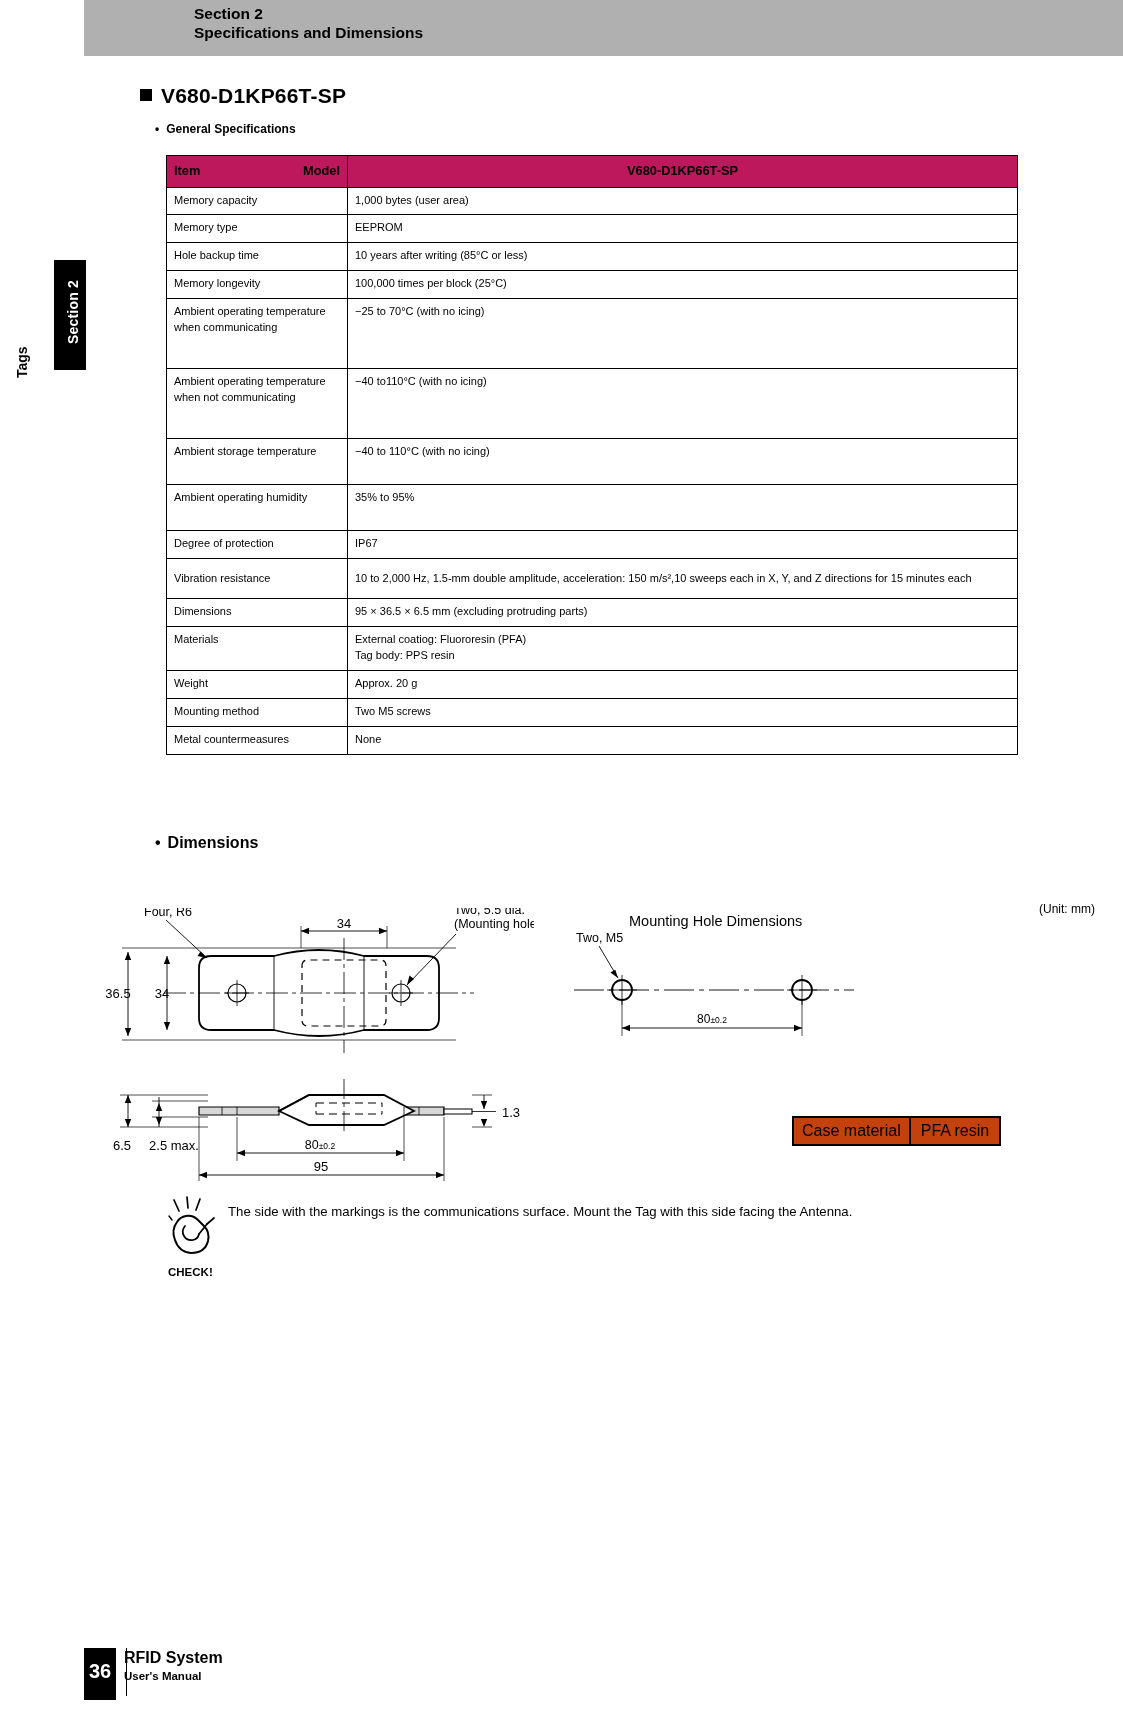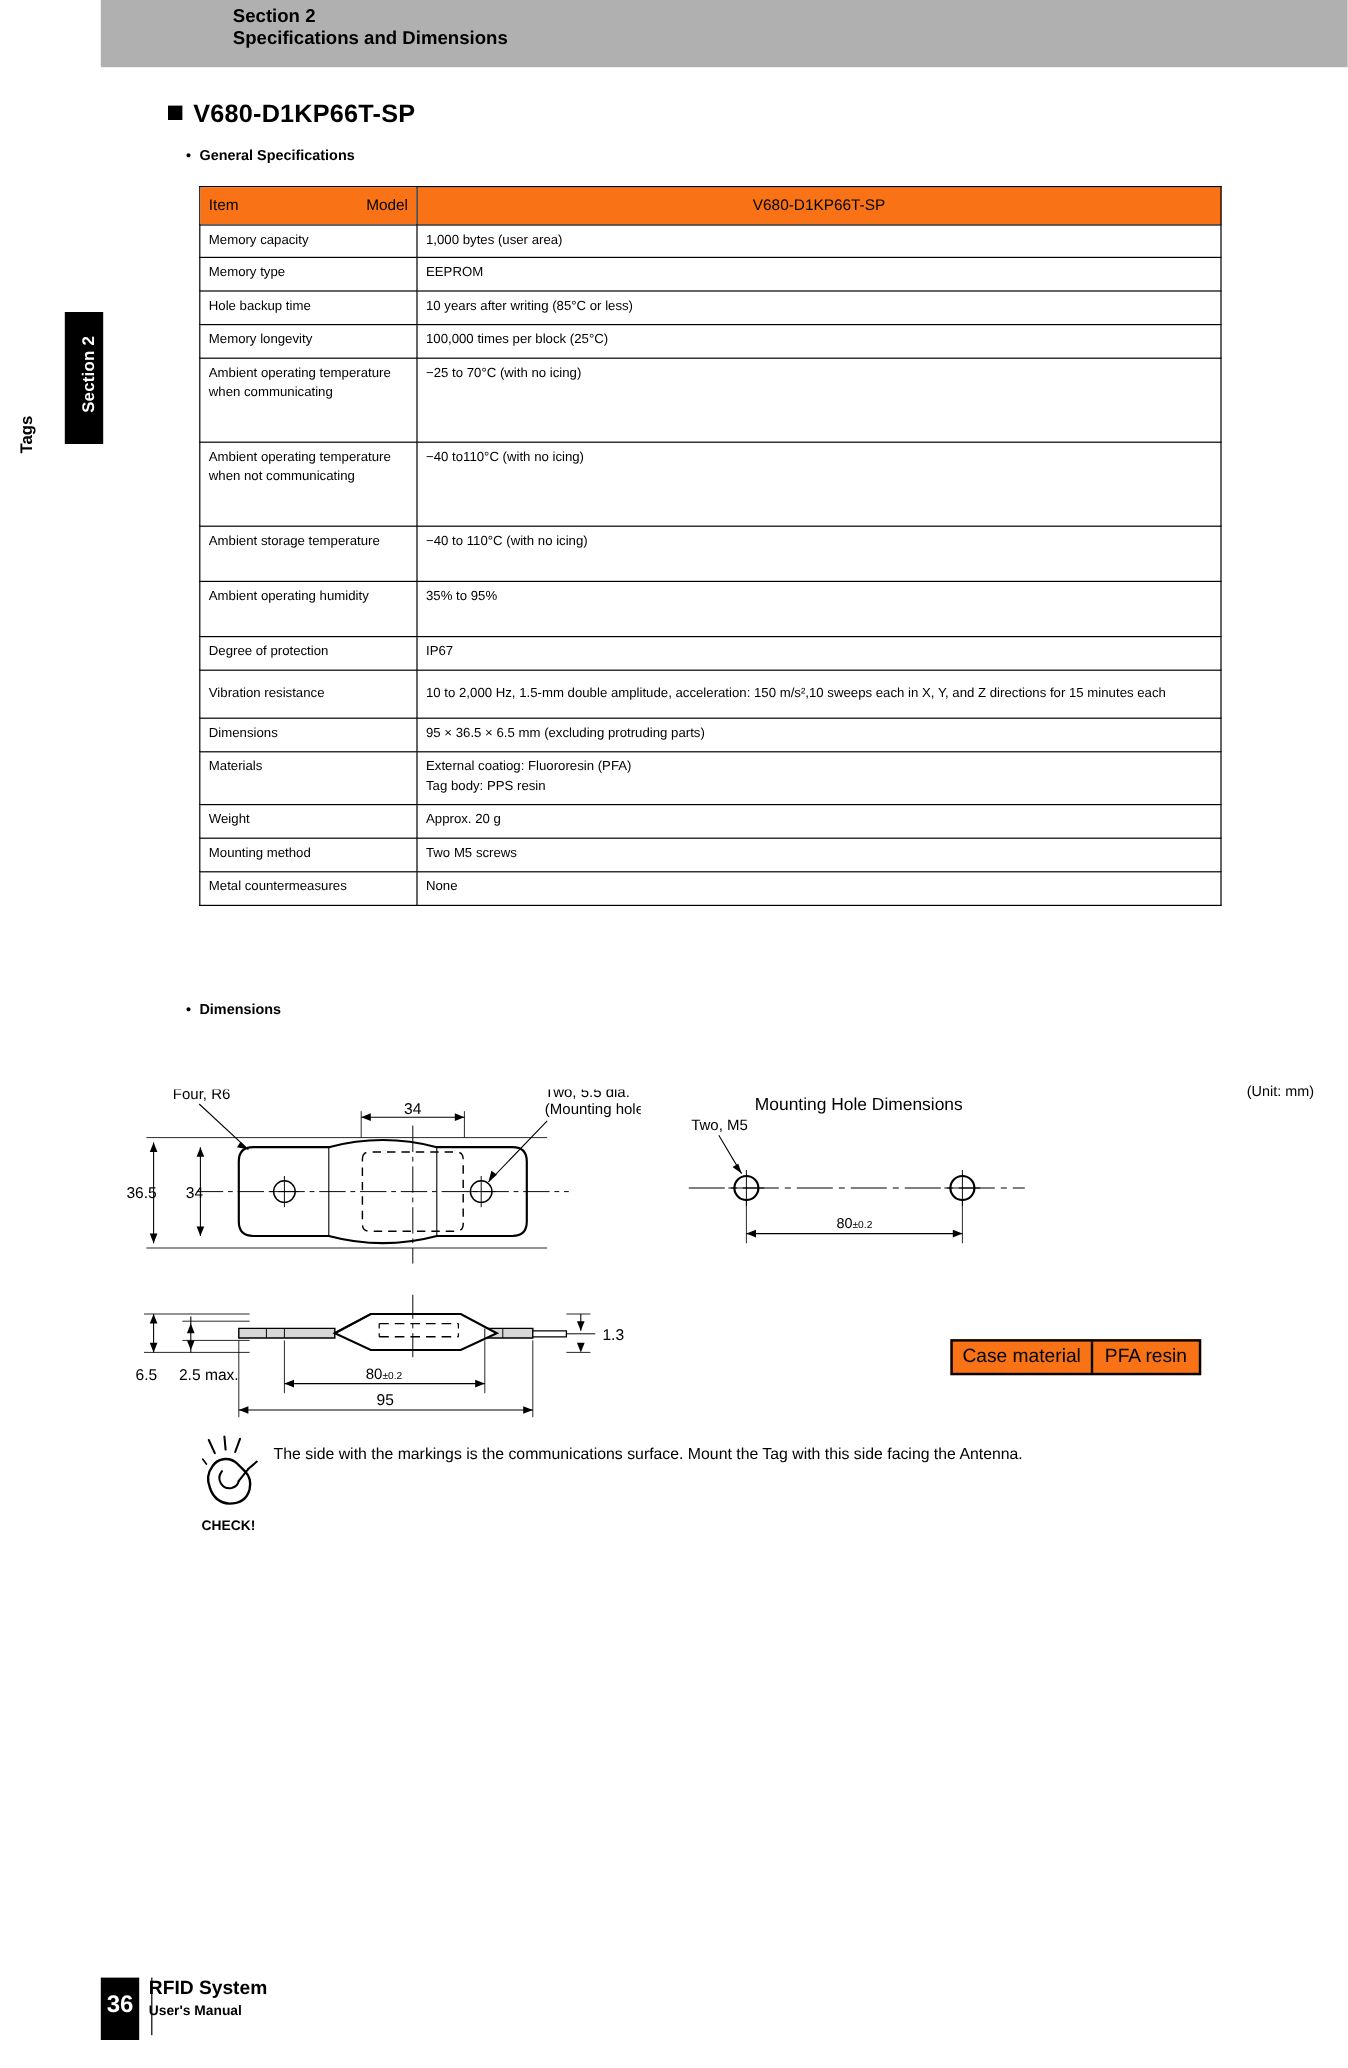--- a/index.html
+++ b/index.html
@@ -52,42 +52,42 @@
     margin-right:9px; vertical-align:2px;
   }
   .sub-title{
     position:absolute; left:155px; top:122px;
     font-size:12px; font-weight:bold;
   }
   .sub-title .dot{ margin-right:7px; }
 
   .dim-title{
     position:absolute; left:155px; top:834px;
-    font-size:12px; font-weight:bold;
+    font-size:16px; font-weight:bold;
   }
   .dim-title .dot{ margin-right:7px; }
 
   
   .spec-table{
     position:absolute; left:166px; top:155px; width:852px;
     border-collapse:collapse;
     table-layout:fixed;
   }
   .spec-table td, .spec-table th{
     border:1px solid #000;
     font-size:11px;
     padding:5px 7px 6px 7px;
     vertical-align:top;
     line-height:1.45;
     text-align:left;
     font-weight:normal;
   }
   .spec-table .hdr td{
-    background:#f97316;
-    font-weight:normal;
+    background:#be185d;
+    font-weight:bold;
     font-size:12.8px;
     padding-top:6px; padding-bottom:6px;
   }
   .spec-table .hdr .c1{ position:relative; }
   .spec-table .hdr .c1 .mdl{ position:absolute; right:7px; top:6px; }
   .spec-table .hdr .c2{ text-align:center; }
   .col-item{ width:181px; }
   .cellwrap{ display:block; }
   .tall2{ height:46px; }
   .tall3{ height:70px; }
@@ -105,21 +105,21 @@
     position:absolute; left:545px; top:33px;
     font-size:14.5px;
   }
 
   
   .case-box{
     position:absolute; left:708px; top:236px;
     border:2px solid #000;
     display:flex;
     font-size:16px;
-    background:#f97316;
+    background:#c2410c;
   }
   .case-box .k{ padding:4px 8px; border-right:2px solid #000; }
   .case-box .v{ padding:4px 10px; }
 
   
   .check-note{
     position:absolute; left:168px; top:1196px; width:860px;
   }
   .check-text{
     position:absolute; left:60px; top:8px;

